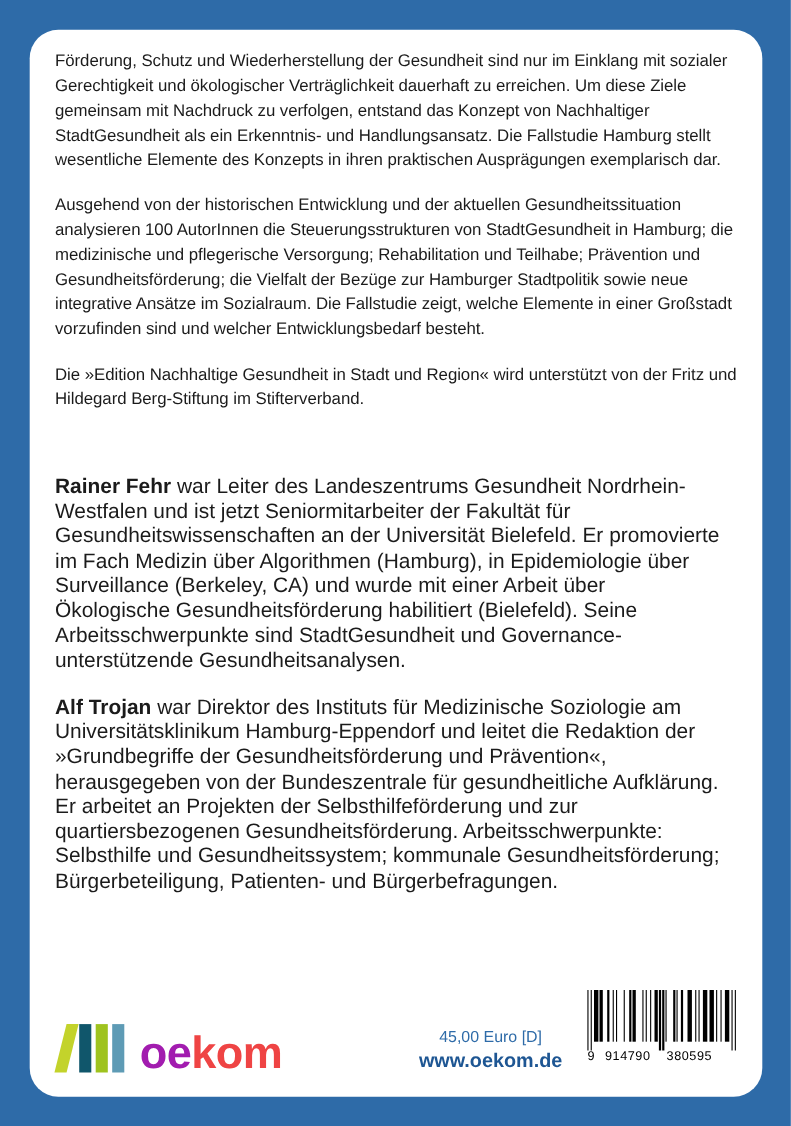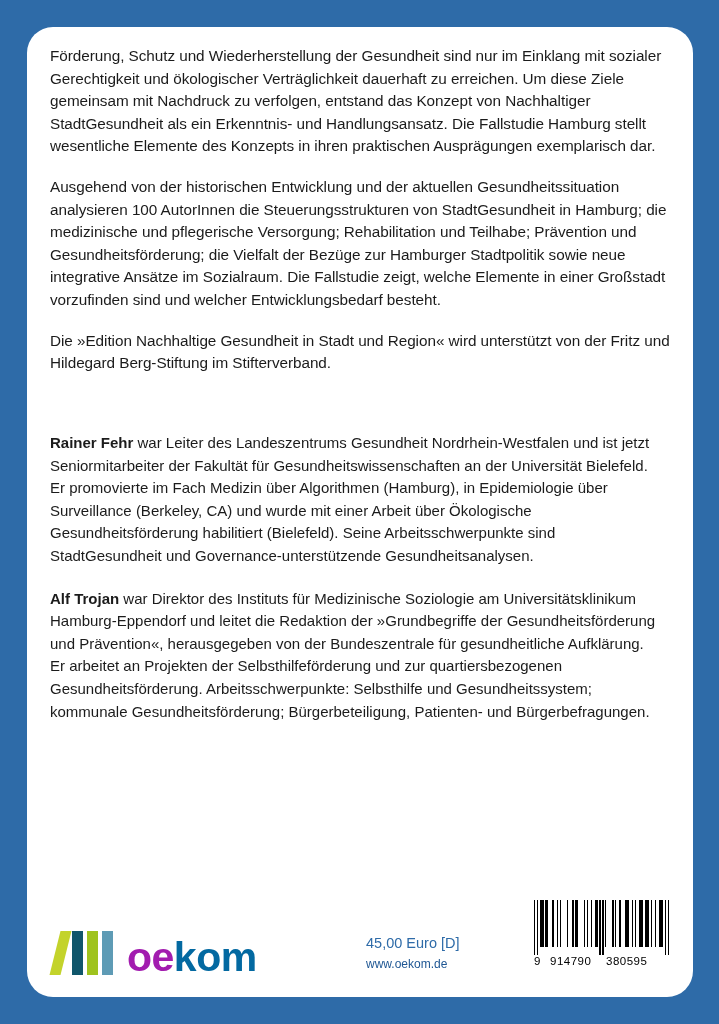--- a/index.html
+++ b/index.html
@@ -51,21 +51,21 @@
   .para:last-child { margin-bottom: 12px; }
 
   .bios {
     position: absolute;
     left: 23px;
     top: 405px;
     width: 622px;
   }
   .bio {
     color: #1b1b1b;
-    font-size: 15px;
+    font-size: 19px;
     line-height: 22.6px;
     margin: 0 16px 20px 0;
   }
   .bio:last-child { margin-bottom: 0; }
   .bio b { font-weight: bold; }
 
   
   #bottom {
     position: absolute;
     left: 0;
@@ -105,39 +105,39 @@
 
   .wordmark {
     font-size: 41px;
     font-weight: bold;
     line-height: 41px;
     letter-spacing: -0.5px;
     position: relative;
     top: 3px;
   }
   .wm-oe { color: #a21caf; }
-  .wm-kom { color: #0369a1; }
+  .wm-kom { color: #ef4444; }
 
   #priceblock {
     position: absolute;
     right: 167px;
     bottom: 22px;
-    text-align: left;
+    text-align: center;
     color: #2E6BA8;
     width: 160px;
     margin-top: 39px;
   }
   .price-line {
     font-size: 14.5px;
     line-height: 19px;
     color: #2E6BA8;
   }
   .url {
-    font-size: 12px;
-    font-weight: normal;
+    font-size: 18px;
+    font-weight: bold;
     line-height: 21px;
     color: #1E5693;
     margin-top: 1px;
   }
 
   #barcode {
     position: absolute;
     right: 24px;
     bottom: 25px;
     width: 135px;

